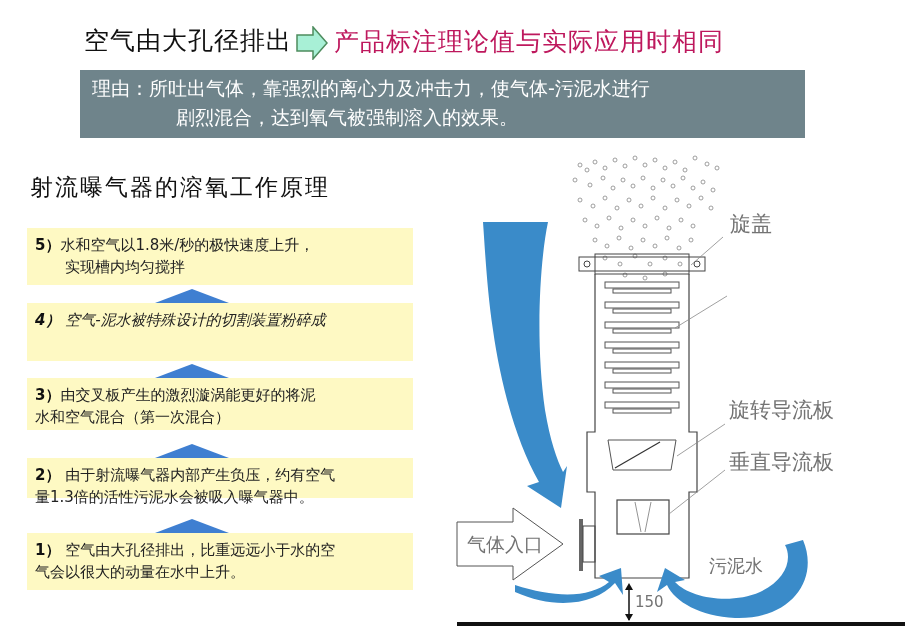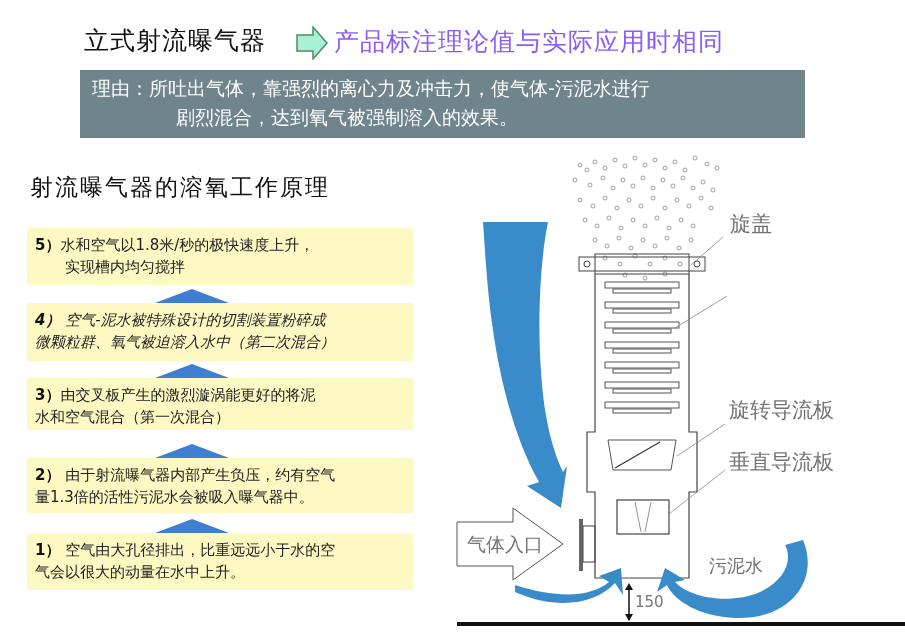--- a/index.html
+++ b/index.html
@@ -1,34 +1,34 @@
 <!DOCTYPE html>
 <html><head>
 <meta charset="utf-8">
 <style>
   html, body { margin:0; padding:0; }
   body { width:905px; height:640px; background:#ffffff; position:relative; overflow:hidden;
          font-family:"DejaVu Sans","Liberation Sans",sans-serif; }
   .abs { position:absolute; }
   #main-title { left:84px; top:24px; font-family:"DejaVu Serif","Liberation Serif",serif; font-size:25px; color:#111; letter-spacing:1px; white-space:nowrap; }
   #arrow-icon { left:296px; top:26px; width:32px; height:34px; }
-  #red-note { left:334px; top:25px; font-family:"DejaVu Serif","Liberation Serif",serif; font-size:25px; color:#8b5cf6; white-space:nowrap; letter-spacing:1px; }
+  #red-note { left:334px; top:25px; font-family:"DejaVu Serif","Liberation Serif",serif; font-size:25px; color:#be185d; white-space:nowrap; letter-spacing:1px; }
   #reason-box { left:80px; top:70px; width:725px; height:68px; background:#6f848b; color:#ffffff; font-size:19px; line-height:29px; box-sizing:border-box; padding:4px 0 0 12px; }
   #reason-box .line2 { padding-left:84px; display:block; }
   #section-title { left:30px; top:172px; font-family:Liberation Sans, sans-serif; font-size:23px; color:#111; letter-spacing:2px; white-space:nowrap; }
   .step { position:absolute; left:27px; width:386px; background:#fef9c3; box-sizing:border-box; padding:6px 0 0 8px; font-size:15px; line-height:22px; color:#222; }
   .step b { font-weight:bold; color:#111; }
   .tri { position:absolute; left:155px; width:0; height:0; border-left:37px solid transparent; border-right:37px solid transparent; border-bottom:14px solid #3f7fd1; }
   #diagram { left:445px; top:140px; width:460px; height:500px; }
   .lbl { position:absolute; font-size:21px; color:#737373; white-space:nowrap; }
 </style>
 </head>
 <body>
 
-<div class="abs" id="main-title">立式射流曝气器</div>
+<div class="abs" id="main-title">空气由大孔径排出</div>
 
 <svg class="abs" id="arrow-icon" viewBox="0 0 32 34">
   <polygon points="1,9 17,9 17,1 31,17 17,33 17,25 1,25" fill="#a8f0d6" stroke="#4e8c5e" stroke-width="1.5"></polygon>
 </svg>
 
 <div class="abs" id="red-note">产品标注理论值与实际应用时相同</div>
 
 <div class="abs" id="reason-box">
   <span>理由：所吐出气体，靠强烈的离心力及冲击力，使气体-污泥水进行</span>
   <span class="line2">剧烈混合，达到氧气被强制溶入的效果。</span>
@@ -37,31 +37,30 @@
 <div class="abs" id="section-title">射流曝气器的溶氧工作原理</div>
 
 <div class="step" style="top:228px;height:57px;">
   <b>5）</b><span>水和空气以1.8米/秒的极快速度上升，</span><br>
   <span style="padding-left:30px">实现槽内均匀搅拌</span>
 </div>
 <div class="tri" style="top:289px;"></div>
 
 <div class="step" style="top:303px;height:58px;font-style:italic;">
   <b>4）</b><span> 空气-泥水被特殊设计的切割装置粉碎成</span><br>
-  <span>微颗粒群、氧气被迫溶入水中（第二次混合）</span>
 </div>
 <div class="tri" style="top:364px;"></div>
 
 <div class="step" style="top:378px;height:52px;">
   <b>3）</b><span>由交叉板产生的激烈漩涡能更好的将泥</span><br>
   <span>水和空气混合（第一次混合）</span>
 </div>
 <div class="tri" style="top:444px;"></div>
 
-<div class="step" style="top:458px;height:55px;">
+<div class="step" style="top:458px;height:40px;">
   <b>2）</b><span> 由于射流曝气器内部产生负压，约有空气</span><br>
   <span>量1.3倍的活性污泥水会被吸入曝气器中。</span>
 </div>
 <div class="tri" style="top:519px;"></div>
 
 <div class="step" style="top:533px;height:57px;">
   <b>1）</b><span> 空气由大孔径排出，比重远远小于水的空</span><br>
   <span>气会以很大的动量在水中上升。</span>
 </div>
 

